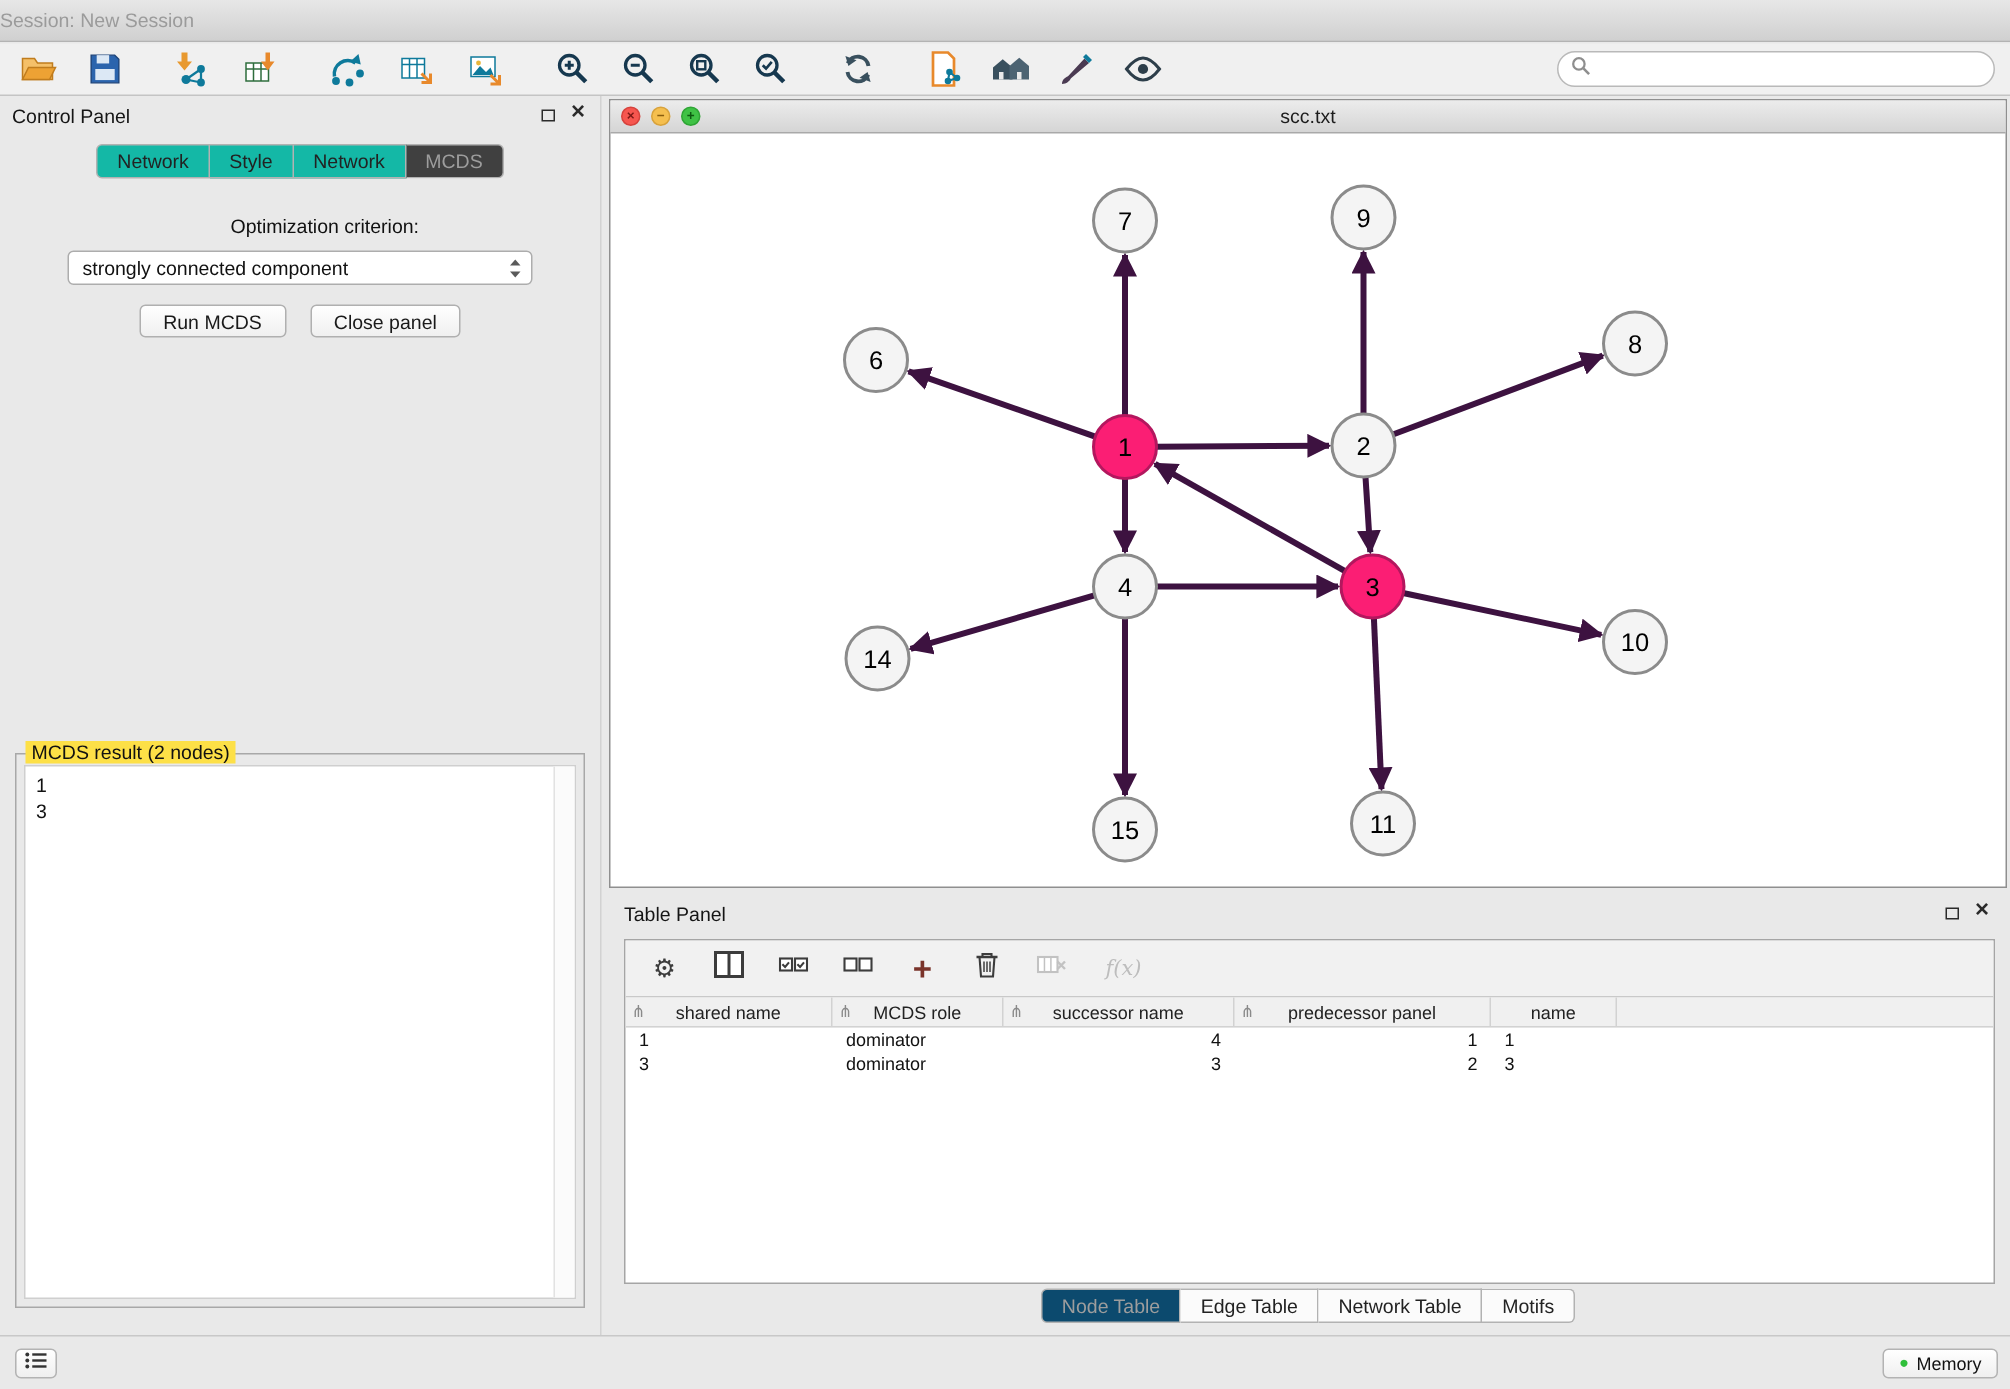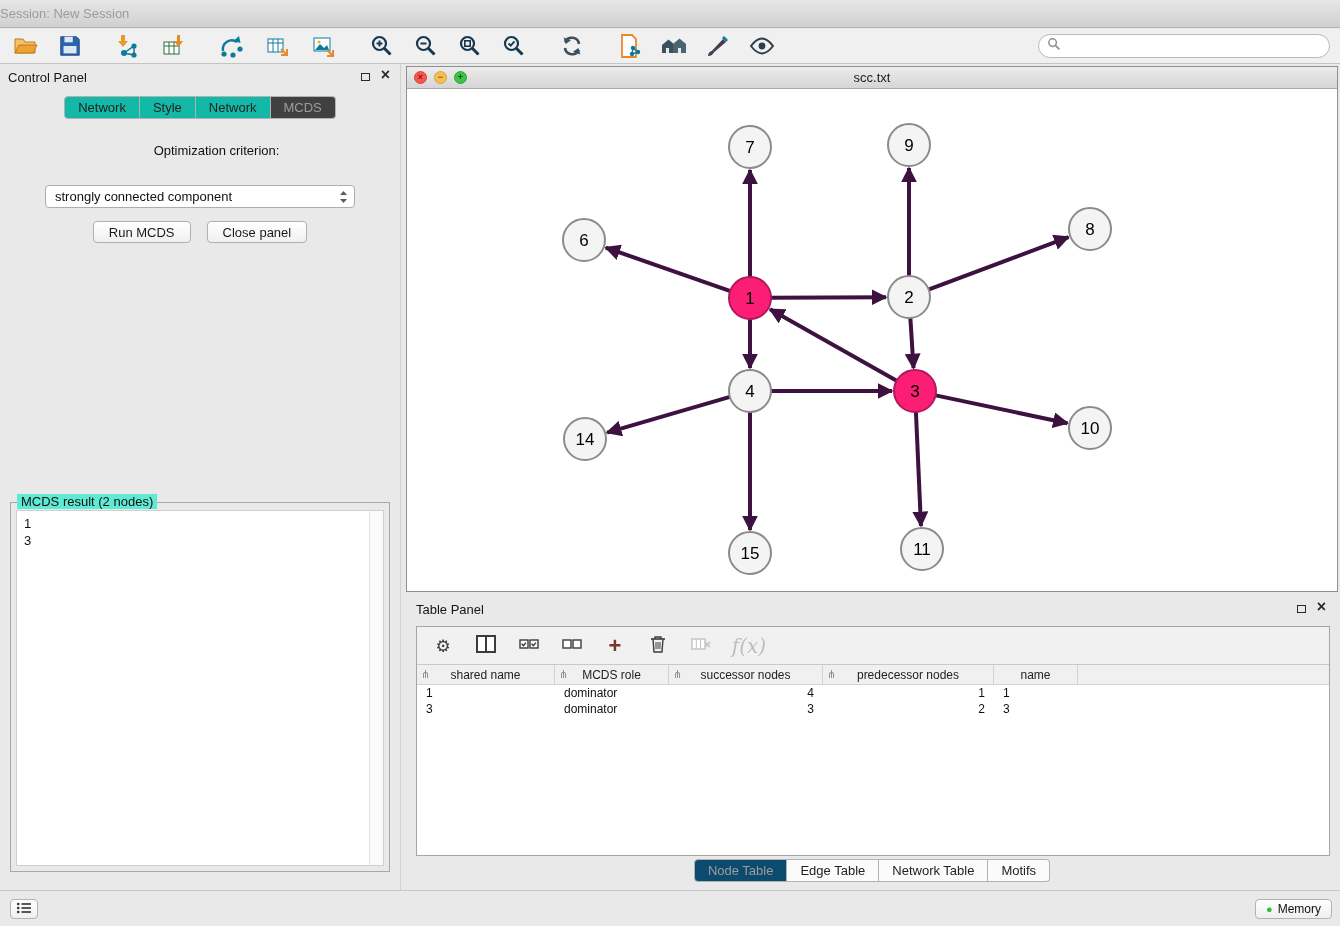--- a/index.html
+++ b/index.html
@@ -31,30 +31,30 @@
   .cp-header { position:relative; height:26px; padding:6px 8px 0; font-size:13px; color:#151515; }
   .float-icon { position:absolute; right:30px; top:9px; width:9px; height:8px; border:1.5px solid #2b2b2b; display:inline-block; cursor:pointer; }
   .close-x { position:absolute; right:10px; top:2px; font-size:16px; font-weight:900; color:#2b2b2b; cursor:pointer; }
   .cp-tabs { display:flex; justify-content:center; margin-top:6px; }
   .cp-tab { border:1px solid #b2b2b2; border-left:none; background:#14b8a6; padding:3px 13px;
     font-size:13px; color:#222; cursor:pointer; }
   .cp-tab:first-child { border-left:1px solid #b2b2b2; border-radius:4px 0 0 4px; }
   .cp-tab:last-child { border-radius:0 4px 4px 0; }
   .cp-tab.active { background:#404040; color:#9d9d9d; }
   .cp-opt-label { text-align:center; margin-top:24px; font-size:13px; color:#111;margin-left:33px; }
-  .cp-select { margin:27px auto 0; width:310px; height:23px; background:#fff;
+  .cp-select { margin:9px auto 0; width:310px; height:23px; background:#fff;
     border:1px solid #adadad; border-radius:4px; display:flex; align-items:center;
     padding:0 5px 0 9px; font-size:13px; color:#111; cursor:pointer; }
   .select-arrows { margin-left:auto; display:flex; }
   .cp-buttons { display:flex; justify-content:center; gap:16px; margin-top:13px; }
   .mac-btn { height:22px; padding:0 15px; border:1px solid #b0b0b0; border-radius:4px;
     background:linear-gradient(#ffffff,#f0f0f0); font-size:13px; color:#1a1a1a;
     font-family:"Liberation Sans",sans-serif; cursor:pointer; }
   .result-box { position:absolute; left:10px; top:438px; width:380px; height:370px; border:1px solid #a8a8a8; }
-  .result-legend { position:absolute; top:-9px; left:6px; background:#5eead4; padding:0 4px; font-size:13px; color:#111; }
+  .result-legend { position:absolute; top:-9px; left:6px; background:#fde047; padding:0 4px; font-size:13px; color:#111; }
   .result-inner { position:absolute; left:5px; right:5px; top:7px; bottom:5px; background:#fff;
     border:1px solid #cfcfcf; display:flex; }
   .result-list { flex:1; padding:4px 7px; font-size:13px; line-height:17px; white-space:pre; color:#111; }
   .result-scrollbar { width:14px; border-left:1px solid #e2e2e2; background:#fbfbfb; }
 
   
   .v-splitter { position:absolute; left:400px; top:64px; width:6px; height:826px;
     border-left:1px solid #d2d2d2; }
 
   
@@ -76,21 +76,21 @@
   .tp-header { position:relative; height:26px; padding:6px 10px 0; font-size:13px; color:#151515; }
   .tp-header .float-icon { right:32px; }
   .tp-header .close-x { right:12px; }
   .tp-content { position:absolute; left:10px; right:8px; top:30px; height:230px; background:#fff;
     border:1px solid #a5a5a5; overflow:hidden; }
   .tp-toolbar { height:38px; background:#f1f1f1; border-bottom:1px solid #c9c9c9;
     display:flex; align-items:center; padding-left:14px; gap:19px; }
   .tp-tool { display:flex; align-items:center; justify-content:center; width:24px; height:26px; cursor:pointer; }
   .gear-glyph { font-family:"DejaVu Sans",sans-serif; font-size:17px; color:#3c3c3c; }
   .plus-glyph { font-size:22px; font-weight:700; color:#7a332a; line-height:20px; }
-  .fx-glyph { font-family:"DejaVu Serif", serif; font-style:italic; font-size:20px; color:#bdbdbd; }
+  .fx-glyph { font-family:"DejaVu Serif", serif; font-style:italic; font-size:14px; color:#bdbdbd; }
   .tp-colheaders { display:flex; height:20px; background:#f0f0f0; border-bottom:1px solid #d2d2d2; }
   .th { position:relative; display:flex; align-items:center; justify-content:center;
     border-right:1px solid #d2d2d2; font-size:12px; color:#222; cursor:pointer; }
   .th-icon { position:absolute; left:4px; color:#8a8a8a; font-size:11px; font-family:"DejaVu Sans",sans-serif; }
   .tr { display:flex; height:16px; align-items:center; cursor:default; }
   .td { font-size:12px; color:#111; padding:0 9px; }
   .tp-tabs { position:absolute; left:0; right:0; bottom:8px; display:flex; justify-content:center; }
   .tbl-tab { border:1px solid #b2b2b2; border-left:none; background:#fbfbfb; padding:3px 13px;
     font-size:13px; color:#222; cursor:pointer; }
   .tbl-tab:first-child { border-left:1px solid #b2b2b2; border-radius:4px 0 0 4px; }
@@ -457,25 +457,25 @@
           <div class="th" style="width: 138px;">
             <span class="th-icon">⋔</span>
             <span>shared name</span>
           </div>
           <div class="th" style="width: 114px;">
             <span class="th-icon">⋔</span>
             <span>MCDS role</span>
           </div>
           <div class="th" style="width: 154px;">
             <span class="th-icon">⋔</span>
-            <span>successor nodes</span>
+            <span>successor name</span>
           </div>
           <div class="th" style="width: 171px;">
             <span class="th-icon">⋔</span>
-            <span>predecessor nodes</span>
+            <span>predecessor panel</span>
           </div>
           <div class="th" style="width: 84px;">
             <span>name</span>
           </div>
         </div>
       <div>
           <div class="tr">
             <div class="td" style="width: 138px; text-align: left;">1</div>
             <div class="td" style="width: 114px; text-align: left;">dominator</div>
             <div class="td" style="width: 154px; text-align: right;">4</div>

